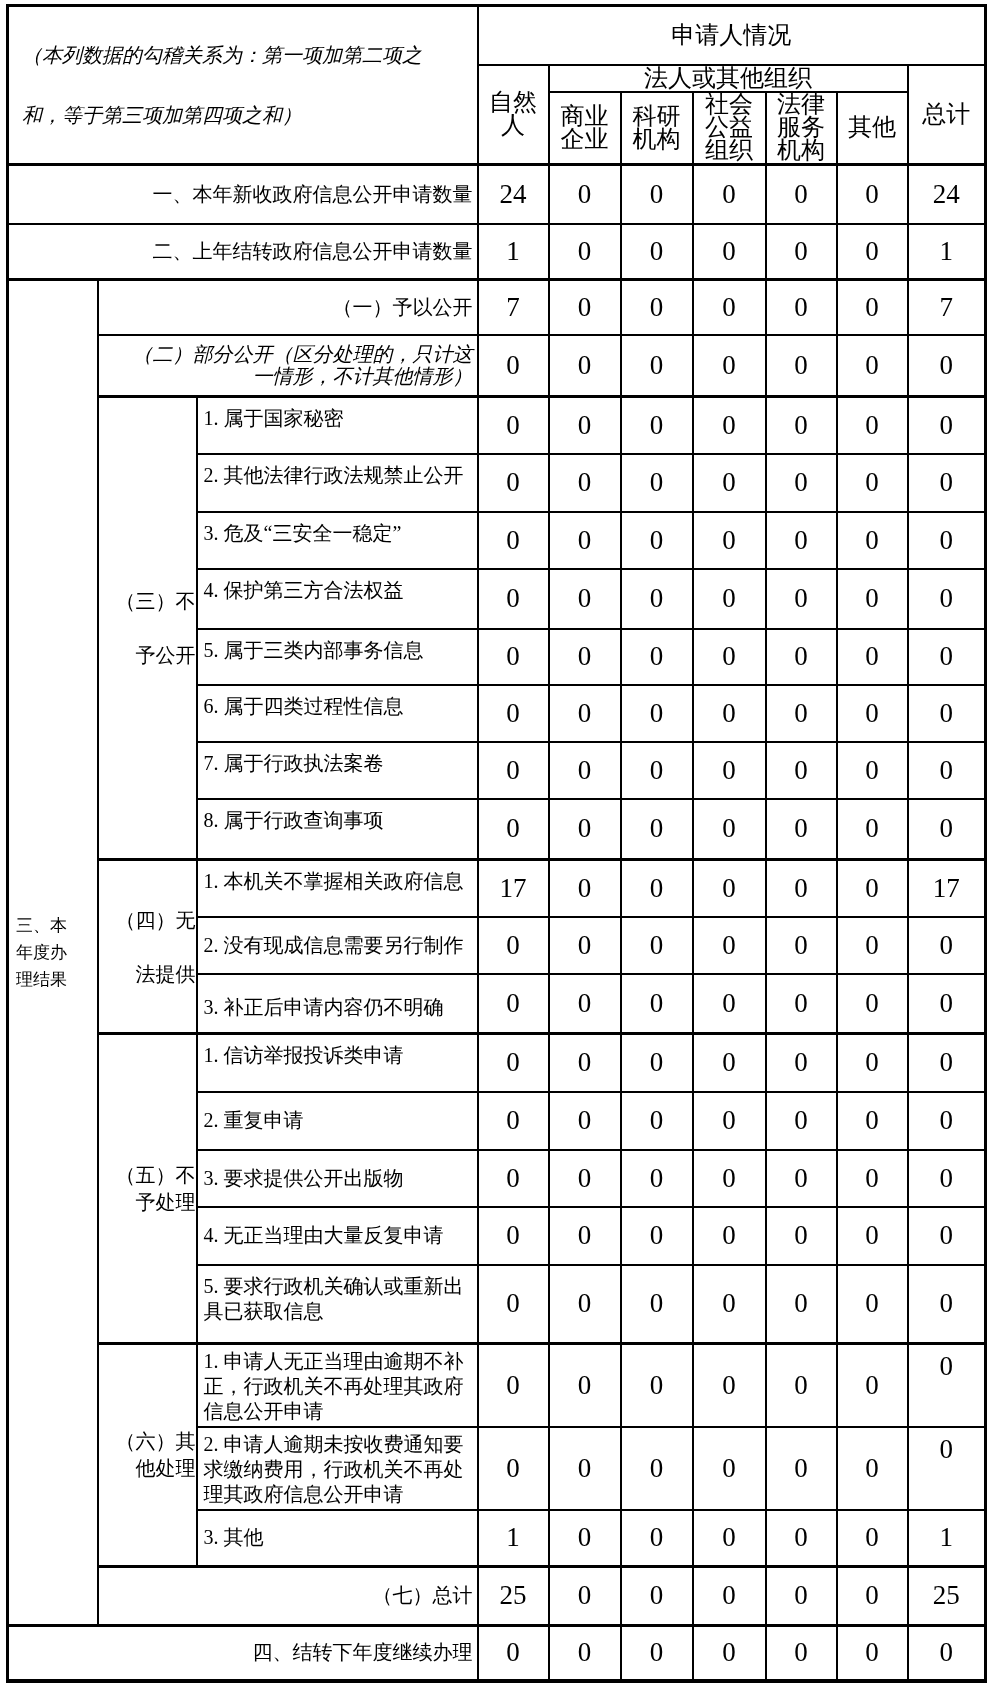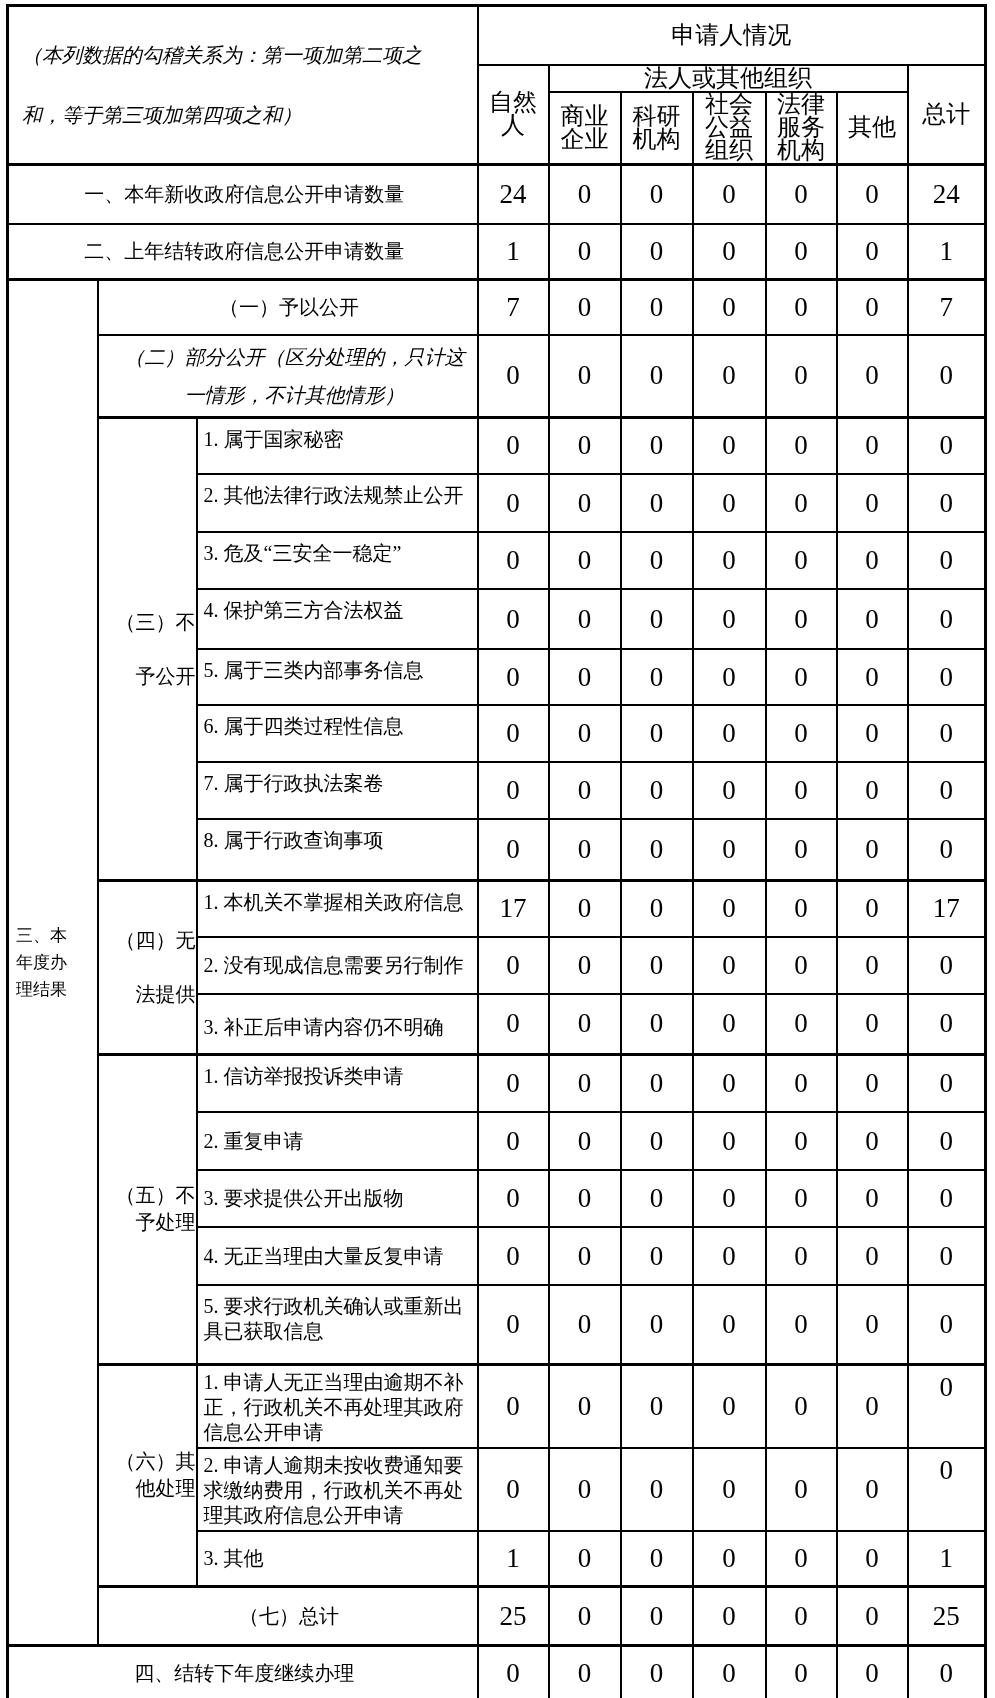--- a/index.html
+++ b/index.html
@@ -8,21 +8,21 @@
   .wrap{position:absolute;left:6px;top:4px;}
   table{border-collapse:collapse;table-layout:fixed;width:978px;
         border:3px solid #000;border-bottom-width:4px;}
   td{border:2px solid #000;padding:0;overflow:hidden;background:#fff;}
   tr.t > td{border-top-width:3px;}
   
   .note{font-style:italic;text-align:left;vertical-align:middle;
         padding:0 8px 0 13px;font-size:20px;line-height:60px;white-space:pre-line;}
   .hc{text-align:center;vertical-align:middle;font-size:24px;line-height:23px;
       white-space:pre-line;}
-  .lbl{text-align:center;vertical-align:middle;padding:2px 4px 2px 7px;
+  .lbl{text-align:right;vertical-align:middle;padding:2px 4px 2px 7px;
        font-size:20px;line-height:27px;}
   .kai{font-style:italic;}
   .c0{text-align:left;vertical-align:middle;padding-left:7px;font-size:17px;
       line-height:27px;white-space:pre-line;}
   .grp{text-align:right;vertical-align:middle;padding-left:4px;font-size:20px;
        line-height:27px;white-space:pre-line;}
   .wide{line-height:54px;}
   .item{text-align:left;vertical-align:top;padding:8px 4px 2px 6px;
         font-size:20px;line-height:25px;border-radius:19px;}
   .num{text-align:center;vertical-align:middle;font-size:27px;
@@ -101,21 +101,21 @@
       <td class="num">7</td>
           <td class="num">0</td>
           <td class="num">0</td>
           <td class="num">0</td>
           <td class="num">0</td>
           <td class="num">0</td>
           <td class="num">7</td>
     </tr>
 
     <tr style="height:62px">
-      <td class="lbl kai" colspan="2" style="line-height:38px;padding-left:18px">（二）部分公开（区分处理的，只计这一情形，不计其他情形）</td>
+      <td class="lbl kai" colspan="2" style="line-height:22px;padding-left:18px">（二）部分公开（区分处理的，只计这一情形，不计其他情形）</td>
       <td class="num">0</td>
           <td class="num">0</td>
           <td class="num">0</td>
           <td class="num">0</td>
           <td class="num">0</td>
           <td class="num">0</td>
           <td class="num">0</td>
     </tr>
 
     <tr class="t" style="height:57px">

